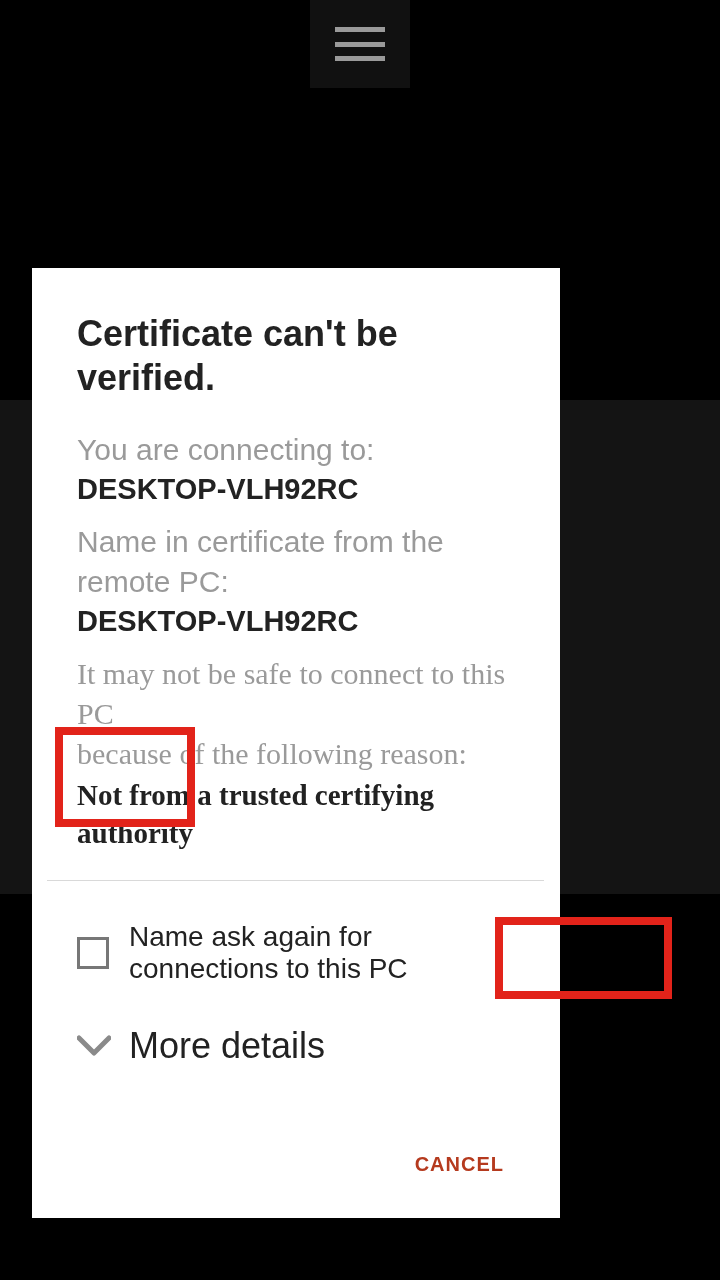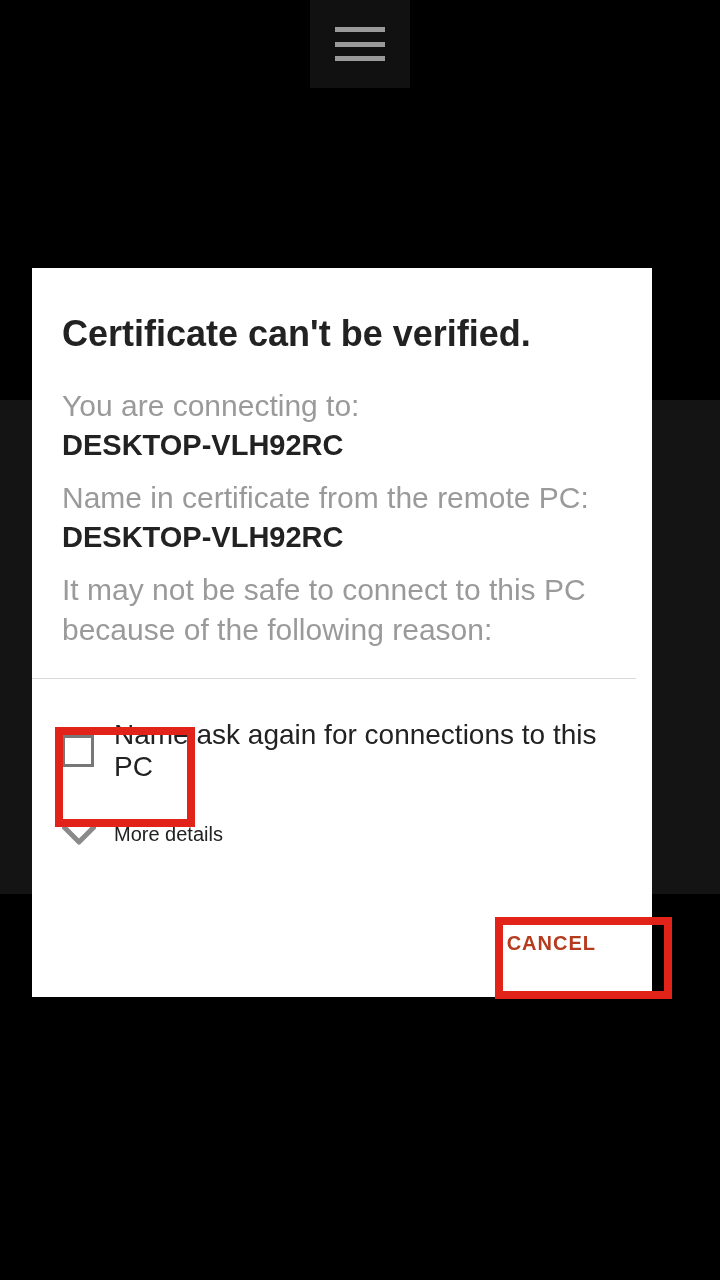--- a/index.html
+++ b/index.html
@@ -48,23 +48,23 @@
     top: 400px;
     width: 720px;
     height: 494px;
     background: #141414;
   }
   
   .dialog {
     position: absolute;
     left: 32px;
     top: 268px;
-    width: 620px;
+    width: 528px;
     background: #fff;
-    padding: 44px 46px 30px 30px;
+    padding: 44px 46px 30px 45px;
   }
   .title {
     font-size: 36px;
     line-height: 44px;
     font-weight: 600;
     color: #222;
     margin-bottom: 30px;
   }
   .label-line {
     font-size: 30px;
@@ -72,21 +72,21 @@
     color: #9a9a9a;
     font-weight: 400;
   }
   .value-line {
     font-size: 29px;
     line-height: 38px;
     font-weight: 700;
     color: #222;
     margin-bottom: 14px;
   }
-  .reason-block { margin-top: 2px; }
+  .reason-block { margin-top: 2px; font-family: Liberation Serif, serif; }
   .divider {
     border: none;
     border-top: 1px solid #d9d9d9;
     margin-top: 28px;
     margin-bottom: 0;
     margin-left: -30px;
     margin-right: -30px;
   }
   .check-row {
     display: flex;
@@ -111,21 +111,21 @@
     align-items: center;
     gap: 18px;
     padding-top: 30px;
     padding-bottom: 10px;
   }
   .chevron {
     width: 34px;
     height: 22px;
   }
   .more-text {
-    font-size: 20px;
+    font-size: 36px;
     color: #222;
   }
   .button-row {
     display: flex;
     justify-content: flex-end;
     gap: 56px;
     margin-top: 70px;
     padding-right: 6px;
     padding-bottom: 6px;
   }
@@ -169,20 +169,21 @@
 
   <div class="label-line">You are connecting to:</div>
   <div class="value-line">DESKTOP-VLH92RC</div>
 
   <div class="label-line">Name in certificate from the remote PC:</div>
   <div class="value-line">DESKTOP-VLH92RC</div>
 
   <div class="reason-block">
     <div class="label-line">It may not be safe to connect to this PC</div>
     <div class="label-line">because of the following reason:</div>
+    <div class="value-line" style="margin-top:2px;">Not from a trusted certifying authority</div>
   </div>
 
   <hr class="divider">
 
   <div class="check-row">
     <div class="checkbox"></div>
     <div class="check-label">Name ask again for connections to this PC</div>
   </div>
 
   <div class="more-row">

